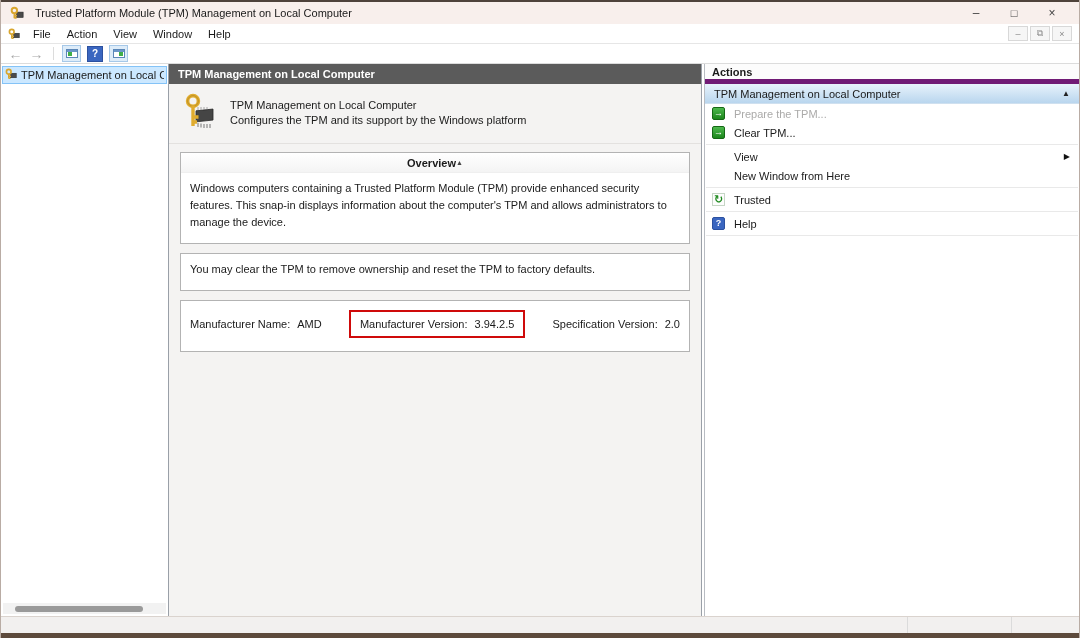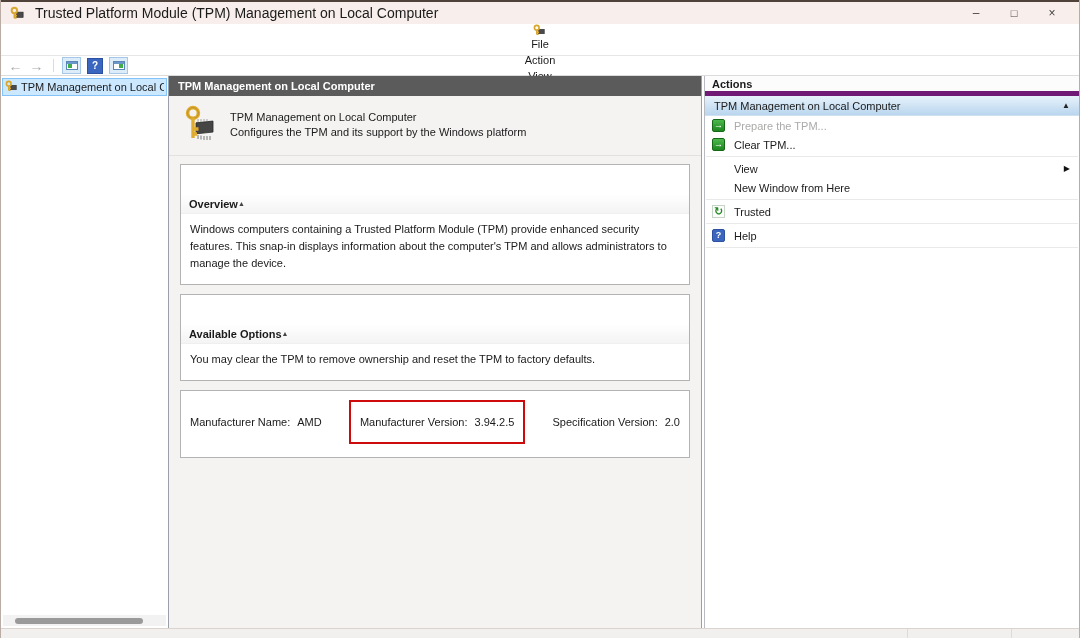--- a/index.html
+++ b/index.html
@@ -7,29 +7,29 @@
   body { font-family:"Liberation Sans","DejaVu Sans",sans-serif; }
 
   .window{ width:1080px; height:638px; position:relative; background:#fff;
     font-size:11px; color:#1a1a1a; border-left:1px solid #b9aca4; border-right:1px solid #b9aca4; }
 
   .top-strip{ height:2px; background:#4e423b; }
   .bottom-strip{ height:5px; background:#5d4a3c; }
 
   
   .titlebar{ height:22px; background:#f8efec; display:flex; align-items:center; padding:0 8px; gap:7px; }
-  .title-text{ font-size:14px; color:#1a1a1a; white-space:nowrap; }
+  .title-text{ font-size:11px; color:#1a1a1a; white-space:nowrap; }
   .win-controls{ margin-left:auto; display:flex; }
   .ctrl{ width:38px; height:22px; display:flex; align-items:center; justify-content:center;
          font-size:12px; color:#444; cursor:default; }
   .ctrl.maxi{ font-size:11px; }
 
   
-  .menubar{ height:32px; display:flex; align-items:center; padding:0 17px; background:#fff;
-            border-bottom:1px solid #e6e6e6;flex-direction:column; }
+  .menubar{ height:20px; display:flex; align-items:center; padding:0 5px; background:#fff;
+            border-bottom:1px solid #e6e6e6; }
   .menu-appicon{ width:16px; display:flex; justify-content:center; margin-right:3px; }
   .menu-item{ padding:2px 8px; font-size:11px; }
   .child-controls{ margin-left:auto; display:flex; gap:2px; padding-right:2px; }
   .child-ctrl{ width:20px; height:15px; border:1px solid #d8d8d8; background:#f6f6f6; color:#8a8a8a;
                display:flex; align-items:center; justify-content:center; font-size:9px; }
 
   
   .toolbar{ height:20px; display:flex; align-items:center; padding:0 5px; gap:2px; background:#fff;
             border-bottom:1px solid #dcdcdc; }
   .tb-arrow{ color:#a8a8a8; font-size:14px; font-weight:bold; width:19px; text-align:center; line-height:16px; }
@@ -57,27 +57,27 @@
   .center-pane{ width:533px; display:flex; flex-direction:column; background:#f4f3f2;
                 border-right:1px solid #9aa0a8; }
   .center-header{ height:20px; background:#5b5b5b; color:#fff; font-weight:bold;
                   display:flex; align-items:center; padding:0 9px; }
   .center-body{ flex:1; overflow:hidden; }
   .intro{ display:flex; align-items:center; gap:15px; padding:9px 16px 10px 16px;
           border-bottom:1px solid #e3e1df; }
   .intro-text div{ line-height:1.4; }
   .sections{ padding:8px 11px; }
   .section{ border:1px solid #b3b3b3; background:#fff; margin-bottom:9px; }
-  .section-header{ display:flex; align-items:center; justify-content:flex-start; padding:3px 8px;
-                   font-weight:bold; background:linear-gradient(#ffffff,#f4f4f4); border-bottom:1px solid #efefef; height:20px;margin-top:29px; }
+  .section-header{ display:flex; align-items:center; justify-content:center; padding:3px 8px;
+                   font-weight:bold; background:linear-gradient(#ffffff,#f4f4f4); border-bottom:1px solid #efefef; height:20px; }
   .section-caret{ font-size:7px; color:#444; }
   .section-body{ padding:7px 9px 12px 9px; line-height:1.55; }
   .fields-row{ display:flex; align-items:center; justify-content:space-between; padding:9px 9px 13px 9px; }
   .field{ display:flex; gap:7px; align-items:center; }
-  .field.highlight{ border:2px solid #cf0a0a; padding:14px 9px; }
+  .field.highlight{ border:2px solid #cf0a0a; padding:6px 9px; }
 
   .actions-pane{ flex:1; background:#fff; border-left:1px solid #b8bcc2; margin-left:2px;
                  display:flex; flex-direction:column; }
   .actions-title{ height:20px; display:flex; align-items:center; padding:0 7px; font-weight:bold;
                   border-bottom:5px solid #701a75; background:#fcfcfc; }
   .actions-group{ height:20px; display:flex; align-items:center; justify-content:space-between; padding:0 9px;
                   background:linear-gradient(#e7f2fb,#b9d6ee); border-bottom:1px solid #cfe0ef; }
   .actions-group .group-label{ color:#1a1a1a; }
   .group-caret{ font-size:8px; color:#222; }
   .action-item{ height:19px; display:flex; align-items:center; padding:0 9px 0 7px; gap:9px; }
@@ -202,24 +202,20 @@
           <div class="section">
             <div class="section-header">
               <span>Overview</span>
               <span class="section-caret">▲</span>
             </div>
             <div class="section-body">Windows computers containing a Trusted Platform Module (TPM) provide enhanced security features. This snap-in displays information about the computer's TPM and allows administrators to manage the device.</div>
           </div>
 
 
           <div class="section">
-            <div class="section-header">
-              <span>Available Options</span>
-              <span class="section-caret">▲</span>
-            </div>
             <div class="section-body">You may clear the TPM to remove ownership and reset the TPM to factory defaults.</div>
           </div>
 
           <div class="section">
             <div class="fields-row">
               <span class="field">
                 <span>Manufacturer Name:</span>
                 <span>AMD</span>
               </span>
               <span class="field highlight">

